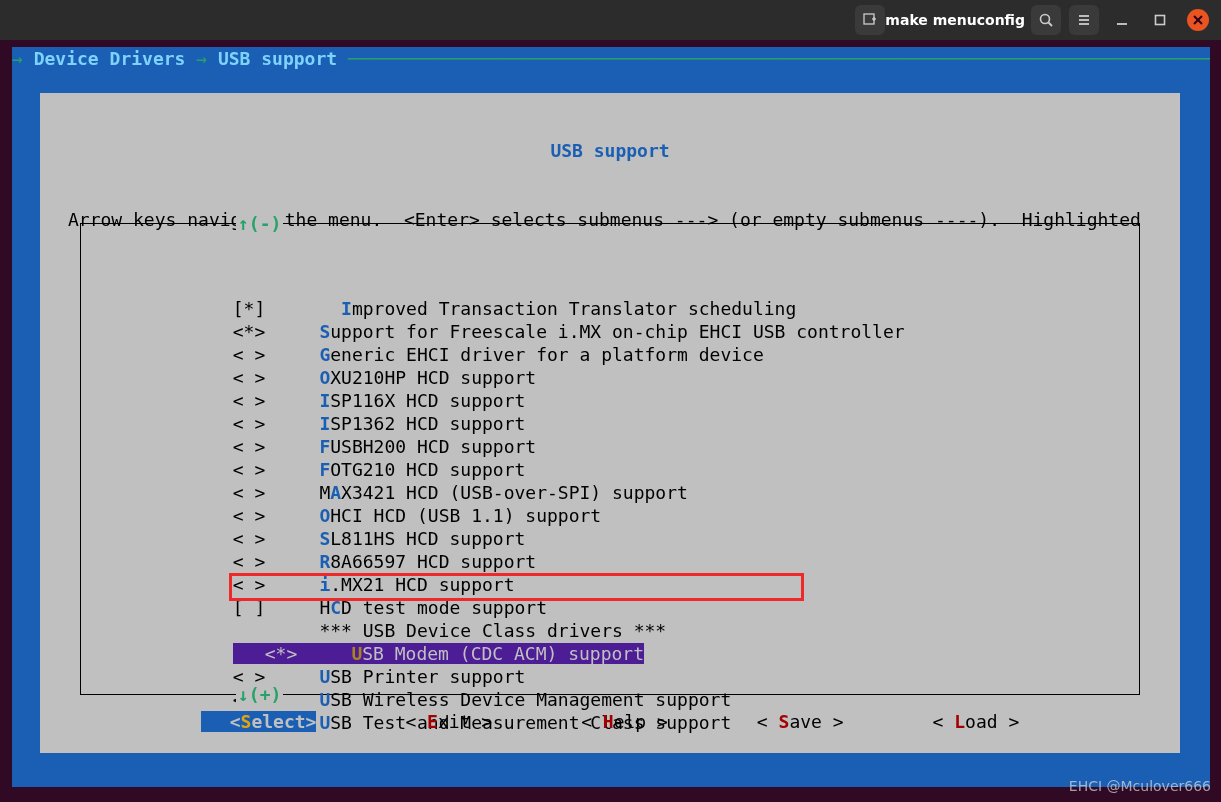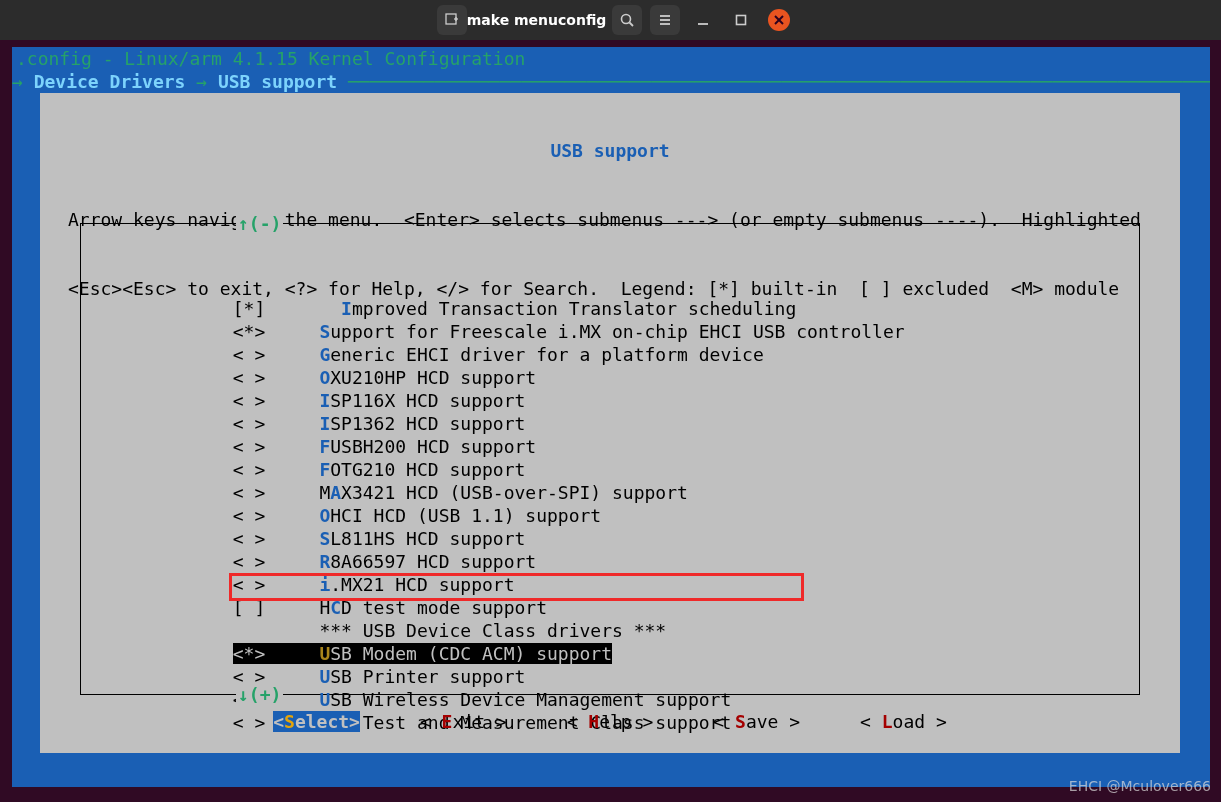--- a/index.html
+++ b/index.html
@@ -13,21 +13,21 @@
     height:802px;
     overflow:hidden;
     position:relative;
   }
   
   .titlebar {
     background:#2C2C2C;
     height:40px;
     display:flex;
     align-items:center;
-    justify-content:center;
+    justify-content:flex-end;
     padding:0 12px;
     color:#D9D9D9;
     font-family:"DejaVu Sans", Arial, sans-serif;
     font-size:14px;
   }
   .titlebar .left, .titlebar .right { display:flex; align-items:center; gap:2px; }
   .titlebar .title { font-weight:600; color:#fff; }
   .tb-btn {
     width:30px; height:30px; border-radius:6px;
     display:flex; align-items:center; justify-content:center;
@@ -111,22 +111,23 @@
   }
   .item {
     white-space:pre;
     color:#000;
   }
   .item .hk { color:#1A5FB4; font-weight:bold; }
   .item.selected {
     display:inline-block;
   }
   .item.selected .sel-bg {
-    background:#000000;
+    background:#4c1d95;
     color:#C0C0C0;
+    padding-left:32px;
   }
   .item.selected .sel-bg .hk {
     color:#a9851b;
     font-weight:bold;
   }
   .redbox {
     border:3px solid #EF2929;
     position:absolute;
     left:148px; top:349px;
     width:575px; height:28px;
@@ -134,21 +135,21 @@
   }
 
   .btnrow {
     position:absolute;
     bottom:20px;
     left:0; right:0;
     text-align:center;
     word-spacing:0;
     white-space:pre;
   }
-  .mbtn { display:inline; }
+  .mbtn { display:inline;padding-left:29px; }
   .mbtn .hk { color:#A40000; font-weight:bold; }
   .mbtn.current {
     background:#1A5FB4;
     color:#C0C0C0;
   }
   .mbtn.current .hk { color:#E5A50A; }
   .mbtn.current { font-weight:bold; }
   .gap { display:inline-block; width:60px; }
 
   .watermark {
@@ -203,28 +204,26 @@
       <svg width="12" height="12" viewBox="0 0 12 12">
         <line x1="2" y1="2" x2="10" y2="10" stroke="#2C001E" stroke-width="2"></line>
         <line x1="10" y1="2" x2="2" y2="10" stroke="#2C001E" stroke-width="2"></line>
       </svg>
     </div>
   </div>
 </div>
 
 <div class="term">
 
-  <div class="header-line">.config - Linux/arm 4.1.15 Kernel Configuration</div>
 
   <div class="breadcrumb"><span class="arrow">→ </span><span class="path">Device Drivers</span><span class="arrow"> → </span><span class="path">USB support</span><span class="arrow"> </span><span class="dashfill">────────────────────────────────────────────────────────────────────────────────────</span></div>
 
   <div class="panel">
     <div class="panel-title">USB support</div>
     <div class="help-text">Arrow keys navigate the menu.  &lt;Enter&gt; selects submenus ---&gt; (or empty submenus ----).  Highlighted</div>
-    <div class="help-text">&lt;Esc&gt;&lt;Esc&gt; to exit, &lt;?&gt; for Help, &lt;/&gt; for Search.  Legend: [*] built-in  [ ] excluded  &lt;M&gt; module</div>
 
     <div class="listframe">
       <div class="scroll-ind scroll-up">↑(-)</div>
       <div class="menu-items" id="menu-items"><div class="item">              [*]       <span class="hk">I</span>mproved Transaction Translator scheduling</div><div class="item">              &lt;*&gt;     <span class="hk">S</span>upport for Freescale i.MX on-chip EHCI USB controller</div><div class="item">              &lt; &gt;     <span class="hk">G</span>eneric EHCI driver for a platform device</div><div class="item">              &lt; &gt;     <span class="hk">O</span>XU210HP HCD support</div><div class="item">              &lt; &gt;     <span class="hk">I</span>SP116X HCD support</div><div class="item">              &lt; &gt;     <span class="hk">I</span>SP1362 HCD support</div><div class="item">              &lt; &gt;     <span class="hk">F</span>USBH200 HCD support</div><div class="item">              &lt; &gt;     <span class="hk">F</span>OTG210 HCD support</div><div class="item">              &lt; &gt;     M<span class="hk">A</span>X3421 HCD (USB-over-SPI) support</div><div class="item">              &lt; &gt;     <span class="hk">O</span>HCI HCD (USB 1.1) support</div><div class="item">              &lt; &gt;     <span class="hk">S</span>L811HS HCD support</div><div class="item">              &lt; &gt;     <span class="hk">R</span>8A66597 HCD support</div><div class="item">              &lt; &gt;     <span class="hk">i</span>.MX21 HCD support</div><div class="item">              [ ]     H<span class="hk">C</span>D test mode support</div><div class="item">                      *** USB Device Class drivers ***</div><div class="item selected">              <span class="sel-bg">&lt;*&gt;     <span class="hk">U</span>SB Modem (CDC ACM) support</span></div><div class="item">              &lt; &gt;     <span class="hk">U</span>SB Printer support</div><div class="item">              &lt; &gt;     <span class="hk">U</span>SB Wireless Device Management support</div><div class="item">              &lt; &gt;     <span class="hk">U</span>SB Test and Measurement Class support</div></div>
       <div class="redbox"></div>
       <div class="scroll-ind scroll-down">↓(+)</div>
     </div>
 
     <div class="btnrow"><span class="mbtn current"><span>&lt;</span><span class="hk">S</span><span>elect&gt;</span></span><span class="gap"></span><span class="mbtn"><span>&lt; </span><span class="hk">E</span><span>xit &gt;</span></span><span class="gap"></span><span class="mbtn"><span>&lt; </span><span class="hk">H</span><span>elp &gt;</span></span><span class="gap"></span><span class="mbtn"><span>&lt; </span><span class="hk">S</span><span>ave &gt;</span></span><span class="gap"></span><span class="mbtn"><span>&lt; </span><span class="hk">L</span><span>oad &gt;</span></span></div>
   </div>

